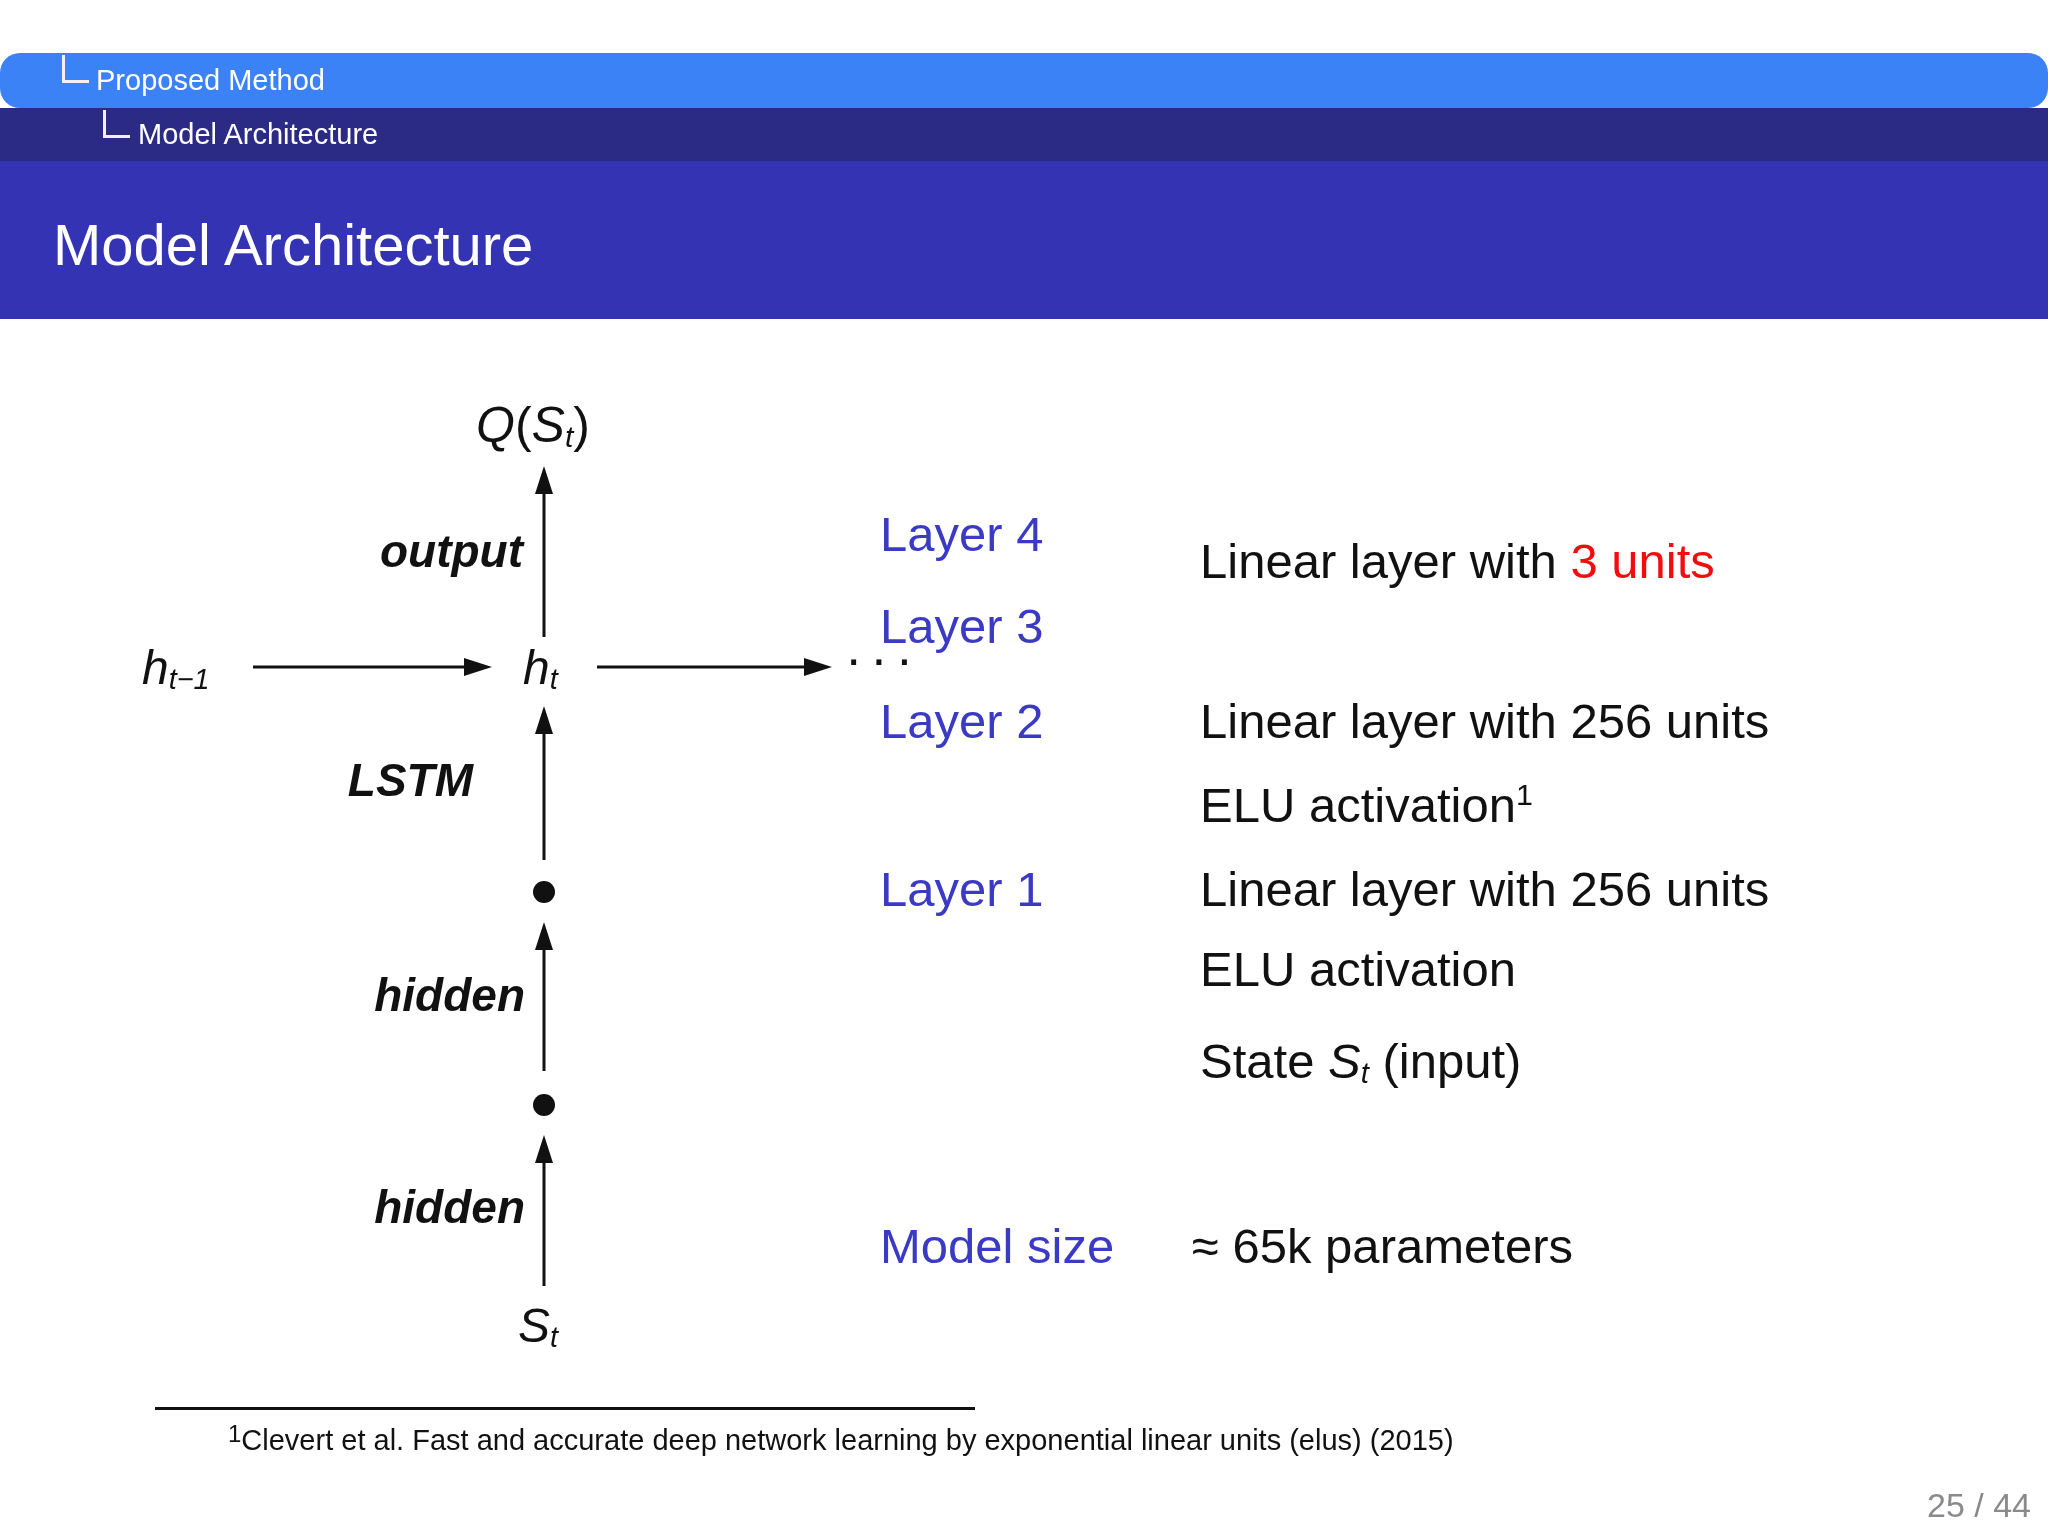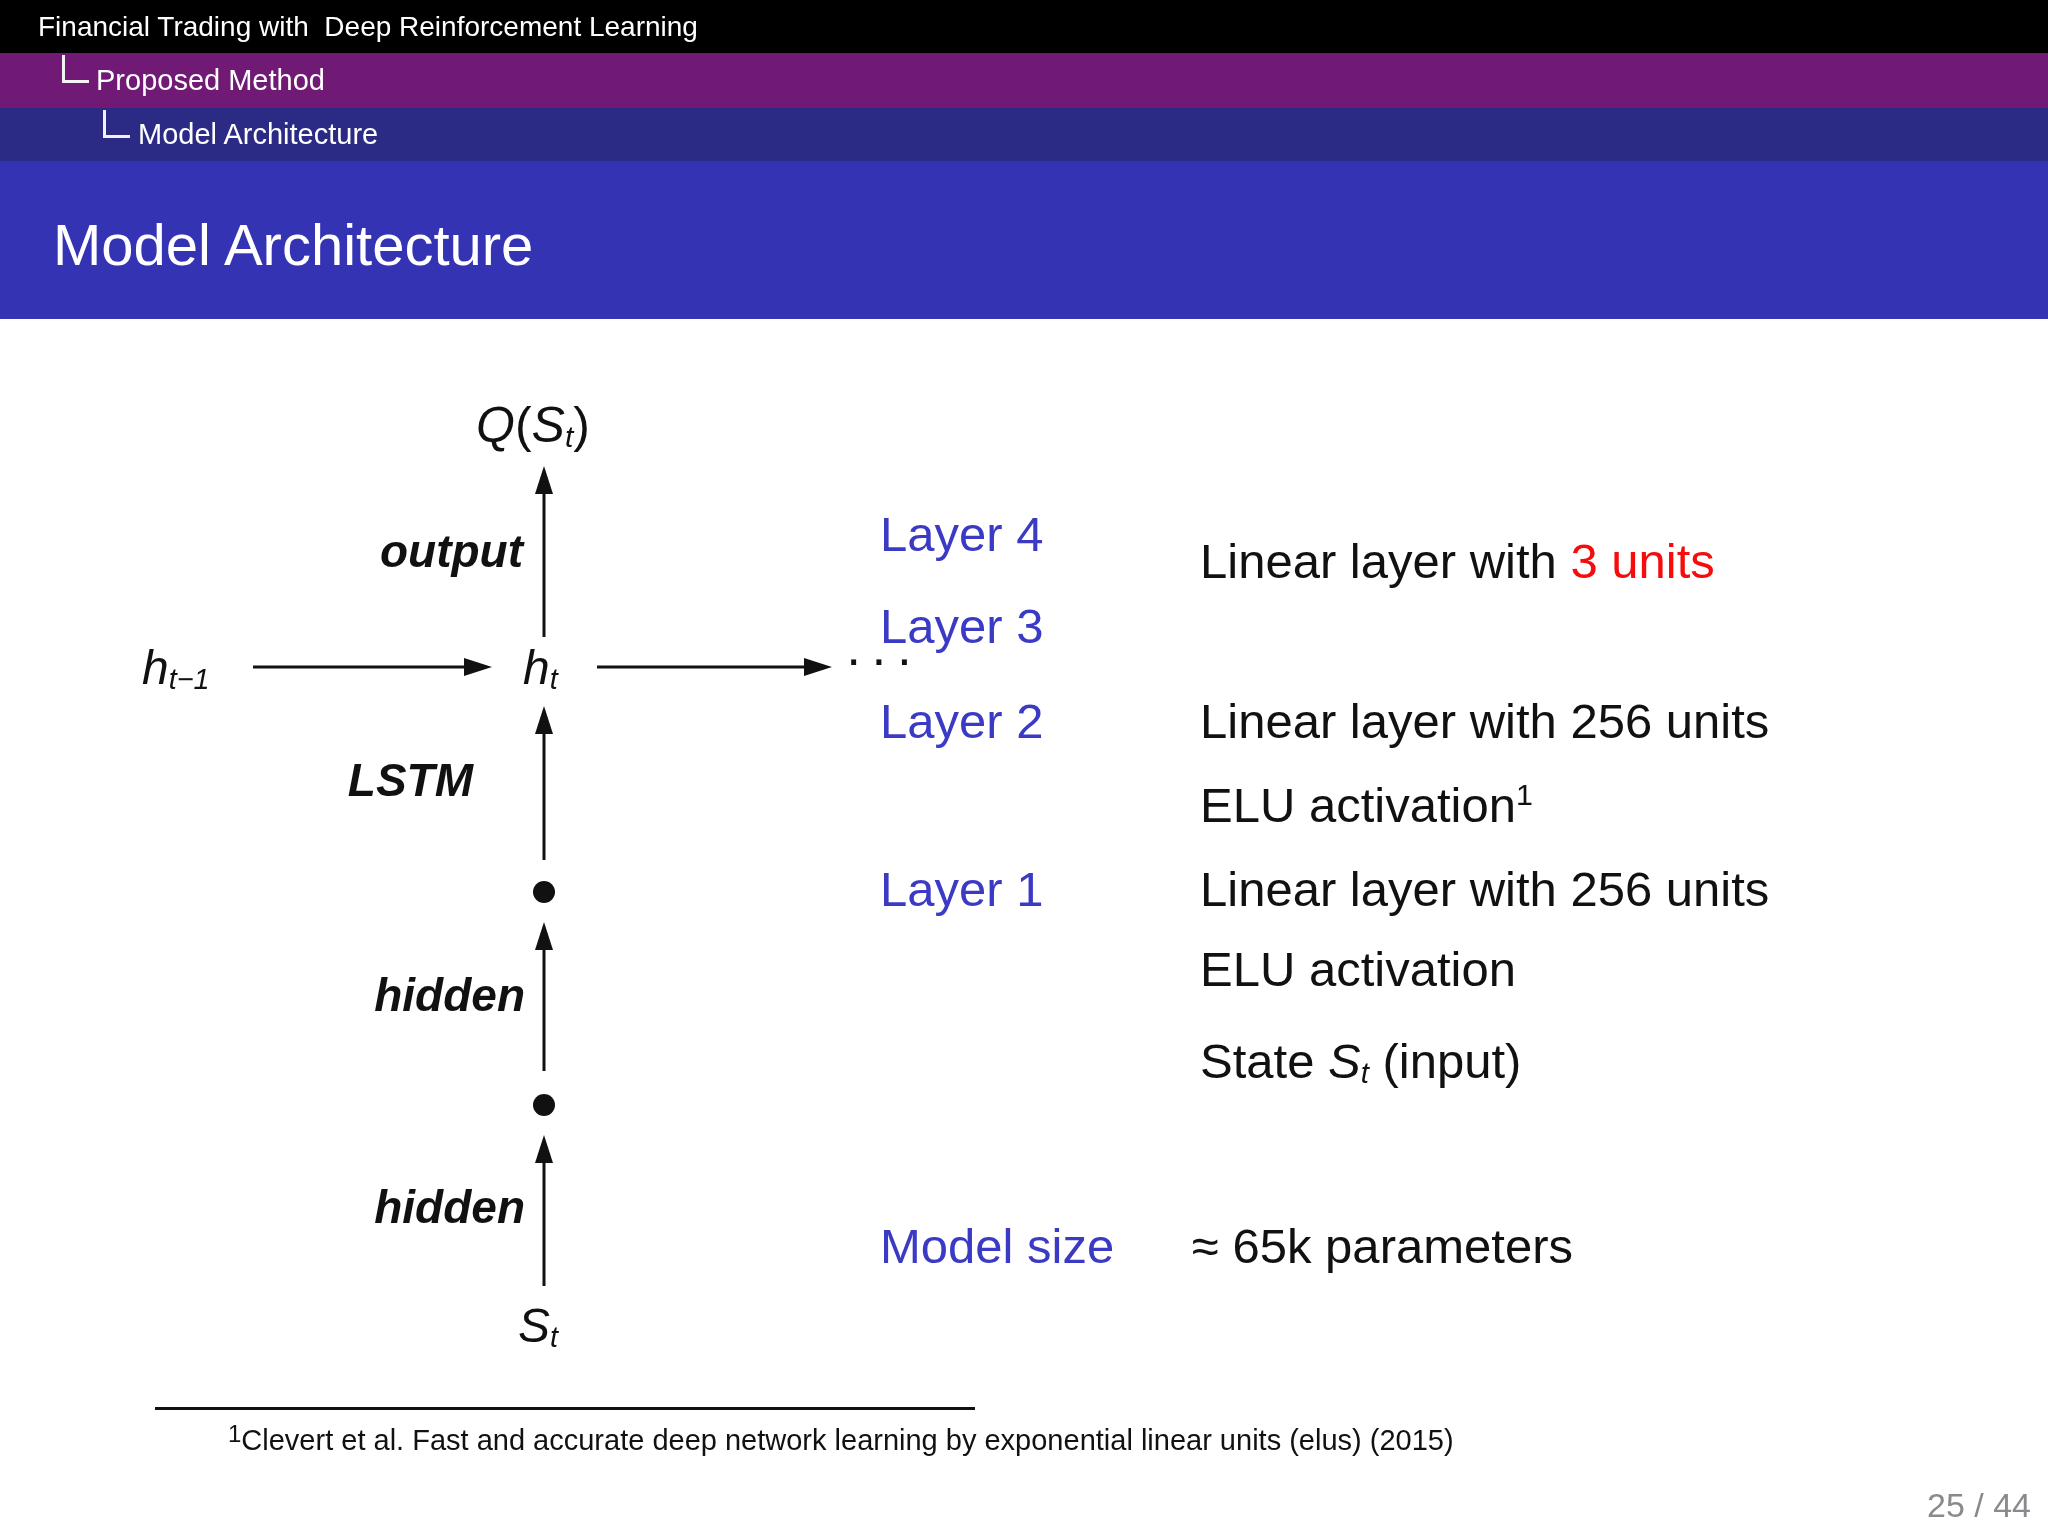--- a/index.html
+++ b/index.html
@@ -1,21 +1,21 @@
 <!DOCTYPE html>
 <html><head>
 <meta charset="utf-8">
 <style>
   html,body{margin:0;padding:0;background:#555;}
   .slide{position:relative;width:2048px;height:1536px;background:#ffffff;overflow:hidden;
          font-family:"Liberation Sans",sans-serif;color:#111;}
   
   .bar{position:absolute;left:0;width:2048px;color:#fff;}
   .bar1{top:0;height:53px;background:#000000;}
-  .bar2{top:53px;height:55px;background:#701a75;}
+  .bar2{top:53px;height:55px;background:#3b82f6;border-radius:20px;}
   .bar3{top:108px;height:53px;background:#2b2a85;}
   .bar-text{position:absolute;top:0;bottom:0;display:flex;align-items:center;white-space:pre;}
   .bar1 .bar-text{left:38px;font-size:28px;}
   .bar2 .bar-text{left:96px;font-size:29px;}
   .bar3 .bar-text{left:138px;font-size:29px;}
   .tree{position:absolute;width:24px;height:25px;border-left:3px solid #f2f2f2;border-bottom:3px solid #f2f2f2;}
   .bar2 .tree{left:62px;top:2px;}
   .bar3 .tree{left:103px;top:2px;}
   .titlebar{position:absolute;left:0;top:161px;width:2048px;height:158px;background:#3433b4;}
   .titlebar .title{position:absolute;left:53px;top:0;bottom:0;display:flex;align-items:center;
@@ -45,23 +45,20 @@
   .fnrule{position:absolute;left:155px;top:1407px;width:820px;height:3px;background:#111;}
   .footnote{position:absolute;left:228px;top:1420px;font-size:29px;color:#111;}
   .footnote .marker{font-size:24px;vertical-align:8px;}
   .pagenum{position:absolute;left:1903px;top:1486px;font-size:34px;color:#8a8a8e;margin-left:24px;}
 </style>
 </head>
 <body>
 
 <div class="slide">
 
-  <div class="bar bar1">
-    <span class="bar-text">Financial Trading with  Deep Reinforcement Learning</span>
-  </div>
   <div class="bar bar2">
     <span class="tree"></span>
     <span class="bar-text">Proposed Method</span>
   </div>
   <div class="bar bar3">
     <span class="tree"></span>
     <span class="bar-text">Model Architecture</span>
   </div>
   <div class="titlebar">
     <span class="title">Model Architecture</span>

